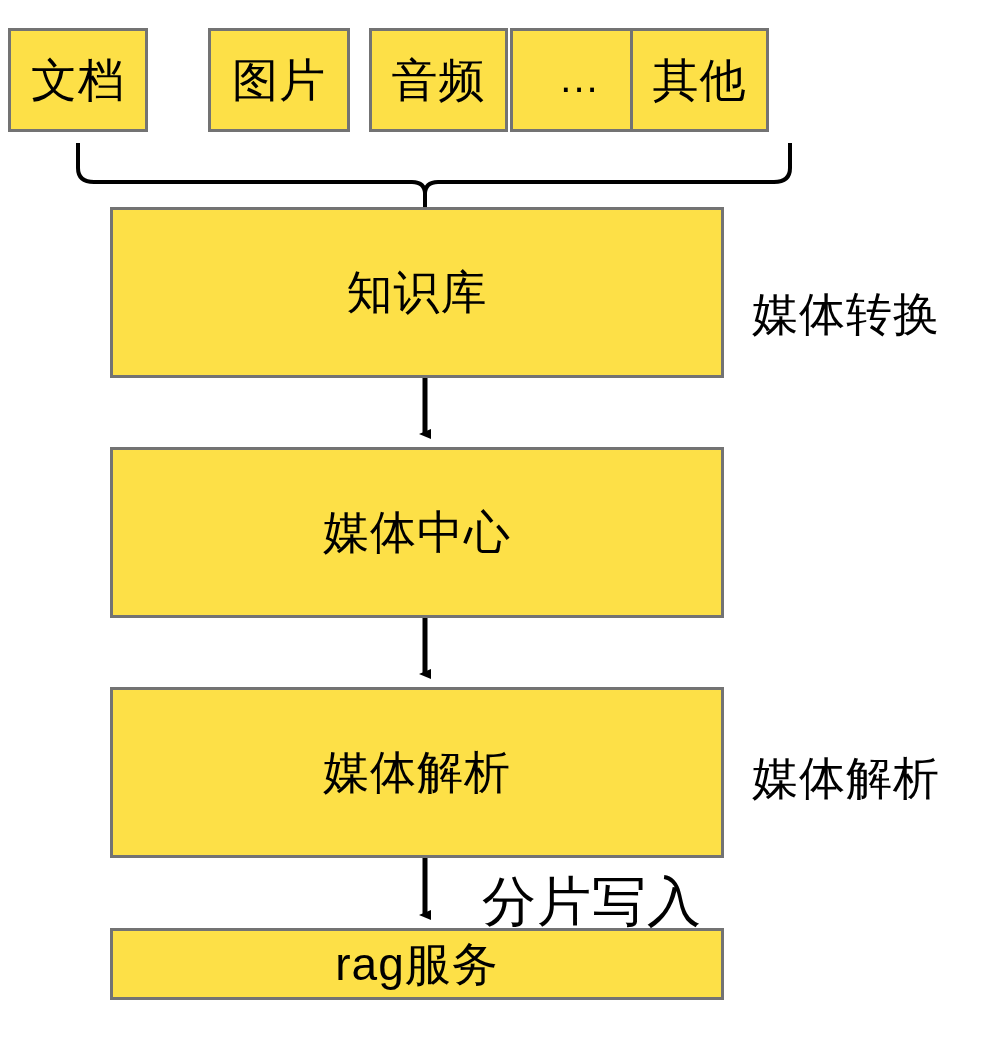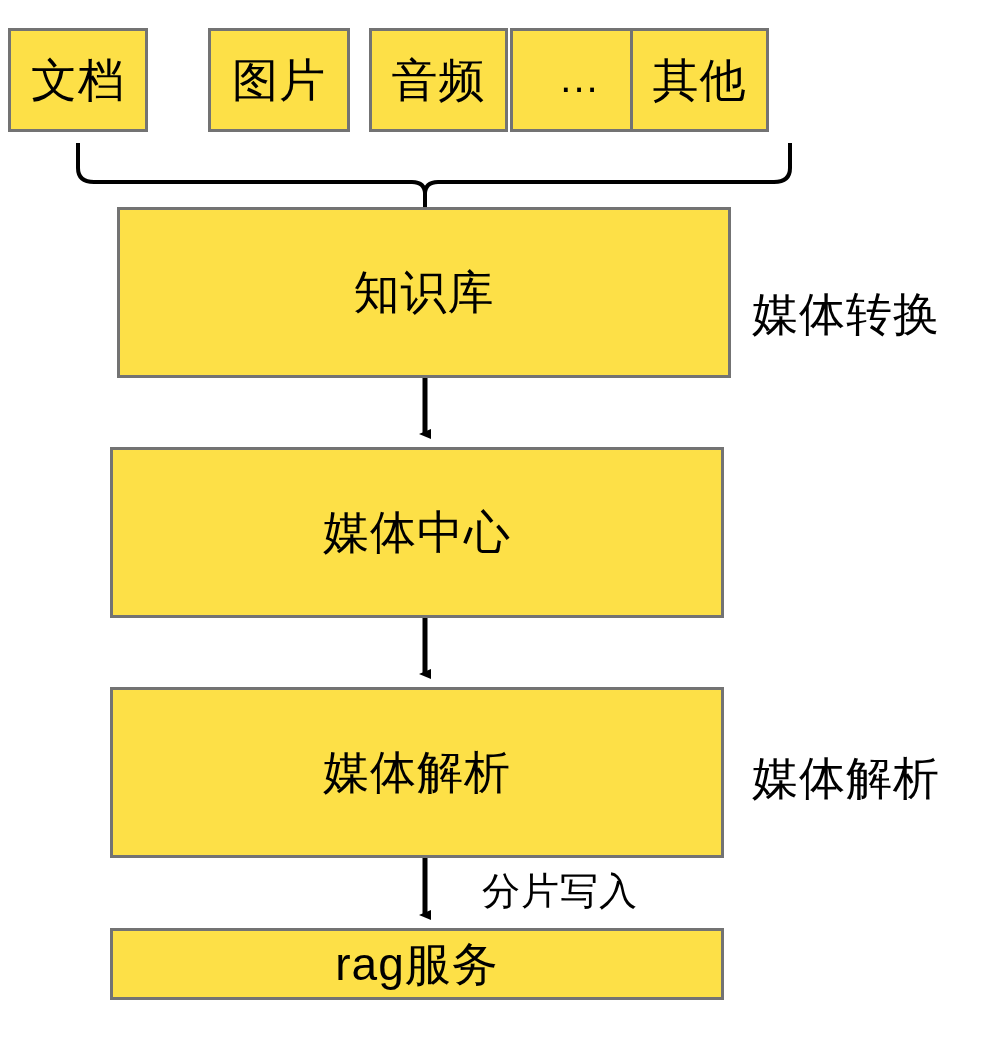--- a/index.html
+++ b/index.html
@@ -50,21 +50,21 @@
   }
   .side-label {
     position: absolute;
     font-size: 46px;
     letter-spacing: 1px;
     white-space: nowrap;
     color: #000000;
   }
   .edge-label {
     position: absolute;
-    font-size: 38px;
+    font-size: 54px;
     letter-spacing: 1px;
     white-space: nowrap;
     color: #000000;
   }
   .dots-box {
     font-size: 40px;
     letter-spacing: 2px;
     align-items: center;
     padding-bottom: 4px;
   }
@@ -114,21 +114,21 @@
   </div>
 
   <div class="node-box source-box dots-box" style="left:510px; top:28px; width:140px; height:104px;">
     <span>...</span>
   </div>
 
   <div class="node-box source-box" style="left:630px; top:28px; width:139px; height:104px;">
     <span>其他</span>
   </div>
 
-  <div class="node-box stage-box" style="left:117px; top:207px; width:614px; height:171px;align-items:center;">
+  <div class="node-box stage-box" style="left:110px; top:207px; width:614px; height:171px;align-items:center;">
     <span>知识库</span>
   </div>
 
   <div class="node-box stage-box" style="left:110px; top:447px; width:614px; height:171px;">
     <span>媒体中心</span>
   </div>
 
   <div class="node-box stage-box" style="left:110px; top:687px; width:614px; height:171px;">
     <span>媒体解析</span>
   </div>

